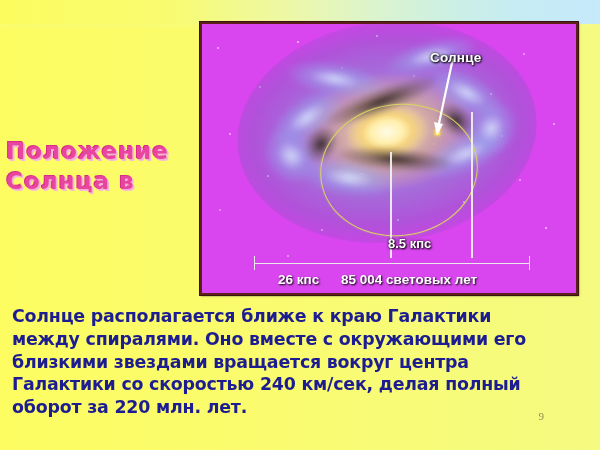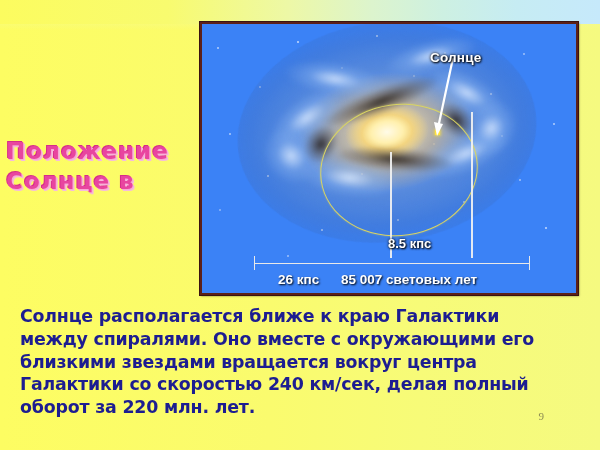--- a/index.html
+++ b/index.html
@@ -67,21 +67,21 @@
     height: 273px;
     background: #000;
     border: 2px solid #5c2018;
     box-shadow: 0 0 0 1px #3a1310, 1px 1px 2px rgba(0,0,0,0.5);
     box-sizing: border-box;
     overflow: hidden;
   }
   #galaxy-photo {
     position: absolute;
     inset: 0;
-    background: #3b82f6;
+    background: #d946ef;
     overflow: hidden;
   }
 
   
   .starfield {
     position: absolute;
     inset: 0;
     background-image:
       radial-gradient(1.4px 1.4px at 16px 24px, #fff, transparent),
       radial-gradient(1.2px 1.2px at 58px 63px, #e8f0ff, transparent),
@@ -248,21 +248,21 @@
     color: #fff;
     font-size: 13.5px;
     font-weight: bold;
     text-shadow: 1px 1px 2px #000;
     white-space: nowrap;
   }
 
   
   #body-text {
     position: absolute;
-    left: 20px;
+    left: 12px;
     top: 305px;
     width: 545px;
     color: #1d1d91;
     font-size: 17.4px;
     font-weight: bold;
     line-height: 1.31;
     font-family: "DejaVu Sans", sans-serif;
     letter-spacing: -0.2px;
   }
 
@@ -276,21 +276,21 @@
     font-family: "Liberation Serif", serif;
   }
 </style>
 </head>
 <body>
 
 <div id="slide">
 
   <div id="title">
     <span class="tline">Положение</span>
-    <span class="tline">Солнце в</span>
+    <span class="tline">Солнца в</span>
   </div>
 
   <div id="picture-frame">
     <div id="galaxy-photo">
 
       <div class="starfield"></div>
 
       <div class="galaxy-disc">
         <div class="arm">
           <i style="left:14px;  top:56px;  width:86px;  height:40px; transform:rotate(-28deg);"></i>
@@ -321,21 +321,21 @@
       <div class="guide" id="guide-sun"></div>
 
       <div id="scale-bar">
         <div class="rule"></div>
         <div class="cap left"></div>
         <div class="cap right"></div>
       </div>
 
       <div id="label-85kpc">8.5 кпс</div>
       <div id="label-26kpc">26 кпс</div>
-      <div id="label-lightyears">85 007 световых лет</div>
+      <div id="label-lightyears">85 004 световых лет</div>
 
     </div>
   </div>
 
   <div id="body-text">Солнце располагается ближе к краю Галактики между спиралями. Оно вместе с окружающими его близкими звездами вращается вокруг центра Галактики со скоростью 240 км/сек, делая полный оборот за 220 млн. лет.</div>
 
   <div id="page-number">9</div>
 
 </div>
 

